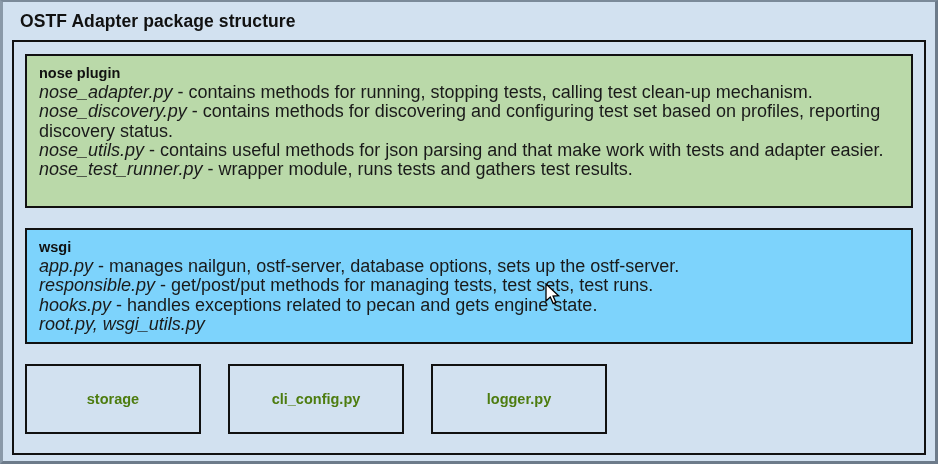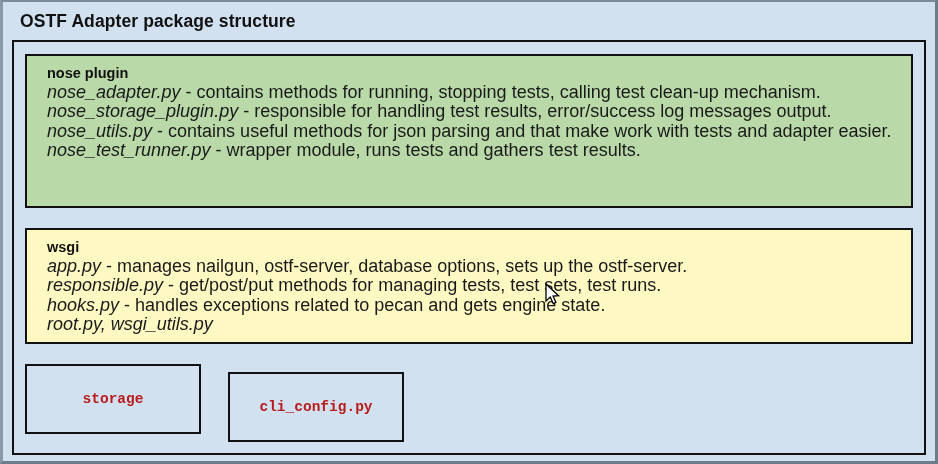--- a/index.html
+++ b/index.html
@@ -49,21 +49,21 @@
     box-sizing: border-box;
     background: #d2e1f0;
     border: 2px solid #111111;
   }
 
   
   .module-box {
     position: absolute;
     box-sizing: border-box;
     border: 2px solid #111111;
-    padding: 8px 12px 6px 20px;
+    padding: 8px 12px 6px 12px;
   }
   .module-box .group-title {
     font-size: 14.5px;
     font-weight: bold;
     color: #111111;
     line-height: 18px;
     margin-bottom: 1px;
   }
   .module-line {
     font-size: 18px;
@@ -80,21 +80,21 @@
     top: 12px;
     width: 888px;
     height: 154px;
     background: #bad9a9;
   }
   #wsgi-box {
     left: 11px;
     top: 186px;
     width: 888px;
     height: 116px;
-    background: #fef9c3;
+    background: #7dd3fc;
   }
 
   
   #leaf-row {
     position: absolute;
     left: 11px;
     top: 322px;
     width: 888px;
     height: 70px;
   }
@@ -106,26 +106,25 @@
     box-sizing: border-box;
     background: #d2e1f0;
     border: 2.5px solid #111111;
     display: flex;
     align-items: center;
     justify-content: center;
   }
   .leaf-box .leaf-label {
     font-size: 14.5px;
     font-weight: bold;
-    color: #b91c1c;
+    color: #4d7c0f;
     text-align: center;
-    font-family: Liberation Mono, monospace;
   }
   .leaf-box.i0 { left: 0px; }
-  .leaf-box.i1 { left: 203px; margin-top: 8px; }
+  .leaf-box.i1 { left: 203px; }
   .leaf-box.i2 { left: 406px; }
   .leaf-box.i3 { left: 600px; }
 
   
   #mouse-cursor {
     position: absolute;
     left: 542px;
     top: 281px;
     width: 16px;
     height: 24px;
@@ -141,24 +140,24 @@
 
   <div id="package-container">
 
     <div class="module-box" id="nose-plugin-box">
       <div class="group-title">nose plugin</div>
 
       <div class="module-line">
         <span class="mod-name">nose_adapter.py</span><span> - </span><span>contains methods for running, stopping tests, calling test clean-up mechanism.</span>
       </div>
 
-
-      <div class="module-line">
-        <span class="mod-name">nose_storage_plugin.py</span><span> - </span><span>responsible for handling test results, error/success log messages output.</span>
-      </div>
+      <div class="module-line">
+        <span class="mod-name">nose_discovery.py</span><span> - </span><span>contains methods for discovering and configuring test set based on profiles, reporting discovery status.</span>
+      </div>
+
 
       <div class="module-line">
         <span class="mod-name">nose_utils.py</span><span> - </span><span>contains useful methods for json parsing and  that make work with tests and adapter easier.</span>
       </div>
 
       <div class="module-line">
         <span class="mod-name">nose_test_runner.py</span><span> - </span><span>wrapper module, runs tests and gathers test results.</span>
       </div>
     </div>
 
@@ -182,20 +181,23 @@
       </div>
     </div>
 
     <div id="leaf-row">
       <div class="leaf-box i0">
         <span class="leaf-label">storage</span>
       </div>
       <div class="leaf-box i1">
         <span class="leaf-label">cli_config.py</span>
       </div>
+      <div class="leaf-box i2">
+        <span class="leaf-label">logger.py</span>
+      </div>
     </div>
 
   </div>
 
   <svg id="mouse-cursor" viewBox="0 0 16 24" xmlns="http://www.w3.org/2000/svg">
     <polygon points="1,1 1,18 5.3,14.1 8.2,20.6 10.9,19.4 8.1,13.1 13.6,12.7" fill="#ffffff" stroke="#000000" stroke-width="1.3" stroke-linejoin="miter"></polygon>
   </svg>
 
 </div>
 

